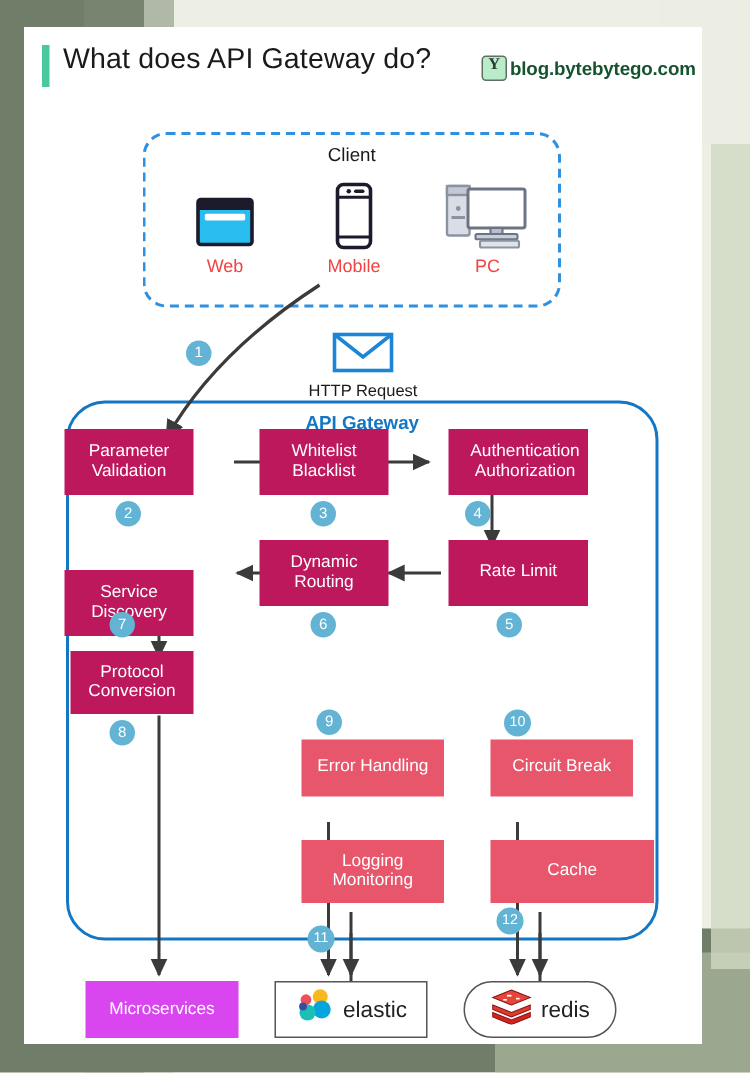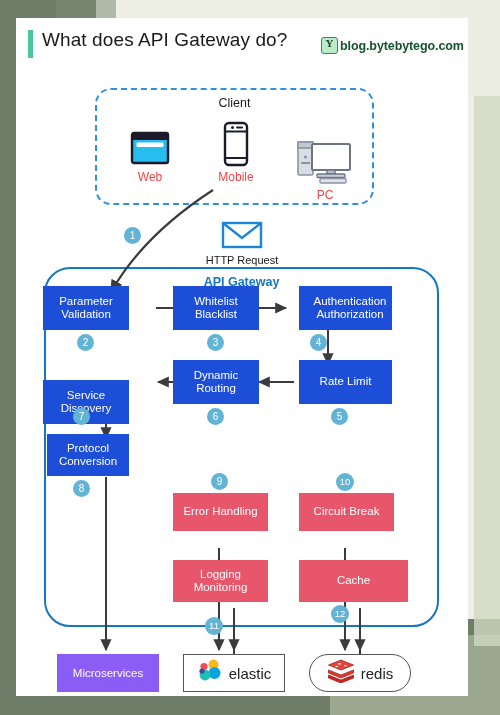--- a/index.html
+++ b/index.html
@@ -80,21 +80,21 @@
     box-sizing:border-box;
   }
   #client-label{
     position:absolute;left:0;right:0;top:6px;text-align:center;
     font-size:12.5px;color:#1a1a1a;
   }
   .client-item{position:absolute;text-align:center;width:70px;}
   .client-item .cap{font-size:12px;color:#ef4444;margin-top:3px;}
   #ci-web{left:18px;top:27px;}
   #ci-mobile{left:104px;top:27px;}
-  #ci-pc{left:193px;top:45px;}
+  #ci-pc{left:193px;top:27px;}
   .icon-slot{height:50px;display:flex;align-items:flex-end;justify-content:center;}
 
   
   #http-group{position:absolute;left:182px;top:203px;width:88px;text-align:center;}
   #http-group .cap{font-size:11px;color:#1a1a1a;margin-top:1px;}
 
   
   #gw{
     position:absolute;left:28px;top:249px;width:395px;height:360px;
     border:2px solid #1577c4;border-radius:26px;box-sizing:border-box;
@@ -103,41 +103,41 @@
     position:absolute;left:0;right:0;top:6px;text-align:center;
     font-size:12.5px;font-weight:bold;color:#1577c4;
   }
 
   
   .pbox{
     position:absolute;display:flex;align-items:center;justify-content:center;
     text-align:center;color:#ffffff;font-size:11.5px;line-height:13.5px;
     box-sizing:border-box;padding:2px 3px;
   }
-  .pbox.green{background:#1d4ed8;}
-  .pbox.pink{background:#e8566c;}
+  .pbox.green{background:#be185d;}
+  .pbox.pink{background:#e8566c;margin-left:28px;}
   
 
   
   .badge{
     position:absolute;width:17px;height:17px;border-radius:50%;
     background:#63b4d4;color:#fff;font-size:10px;
     display:flex;align-items:center;justify-content:center;
     line-height:1;
   }
   .badge.wide{width:18px;height:18px;font-size:9.5px;}
 
   
   .store{
     position:absolute;height:38px;box-sizing:border-box;
     display:flex;align-items:center;justify-content:center;gap:6px;
   }
   .store.framed{border:1.5px solid #555;background:#fff;}
   .store .slabel{font-size:12px;color:#1a1a1a;}
-  #store-micro{left:41px;top:636px;width:102px;background:#8b5cf6;}
+  #store-micro{left:41px;top:636px;width:102px;background:#d946ef;}
   #store-micro .slabel{color:#fff;font-size:11.5px;}
   #store-elastic{left:167px;top:636px;width:102px;}
   #store-redis{left:293px;top:636px;width:102px;border-radius:19px;}
   #store-elastic .slabel,#store-redis .slabel{font-size:15px;color:#222;}
 
   svg.overlay{position:absolute;left:0;top:0;width:452px;height:678px;pointer-events:none;}
 </style>
 </head>
 <body>
 

